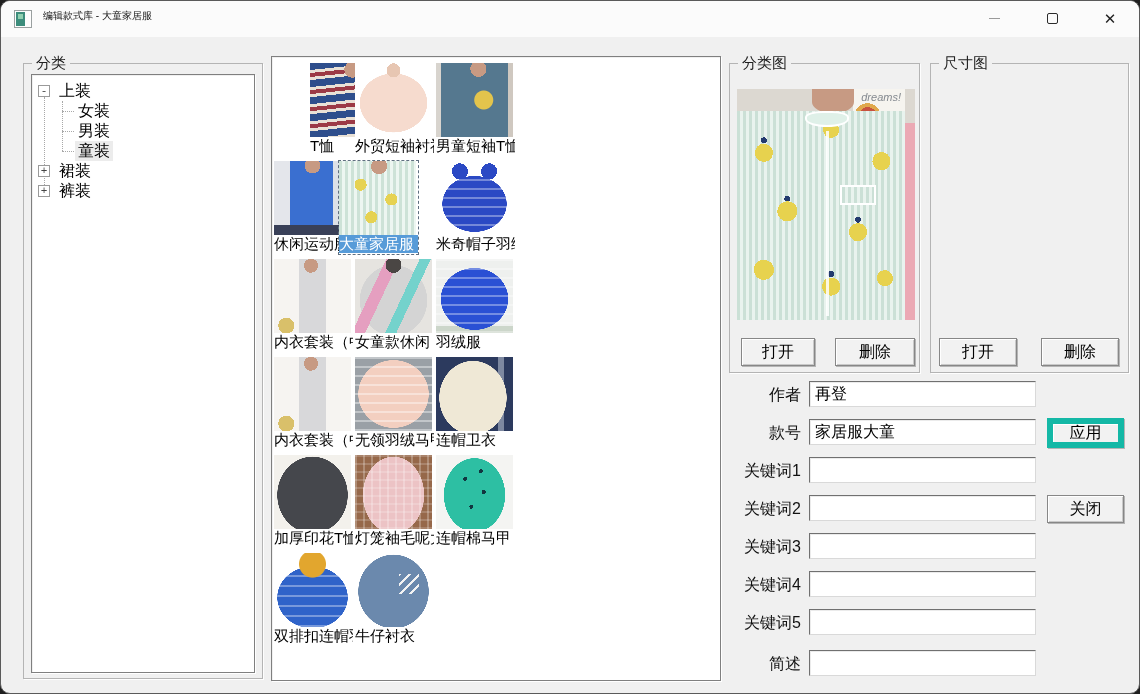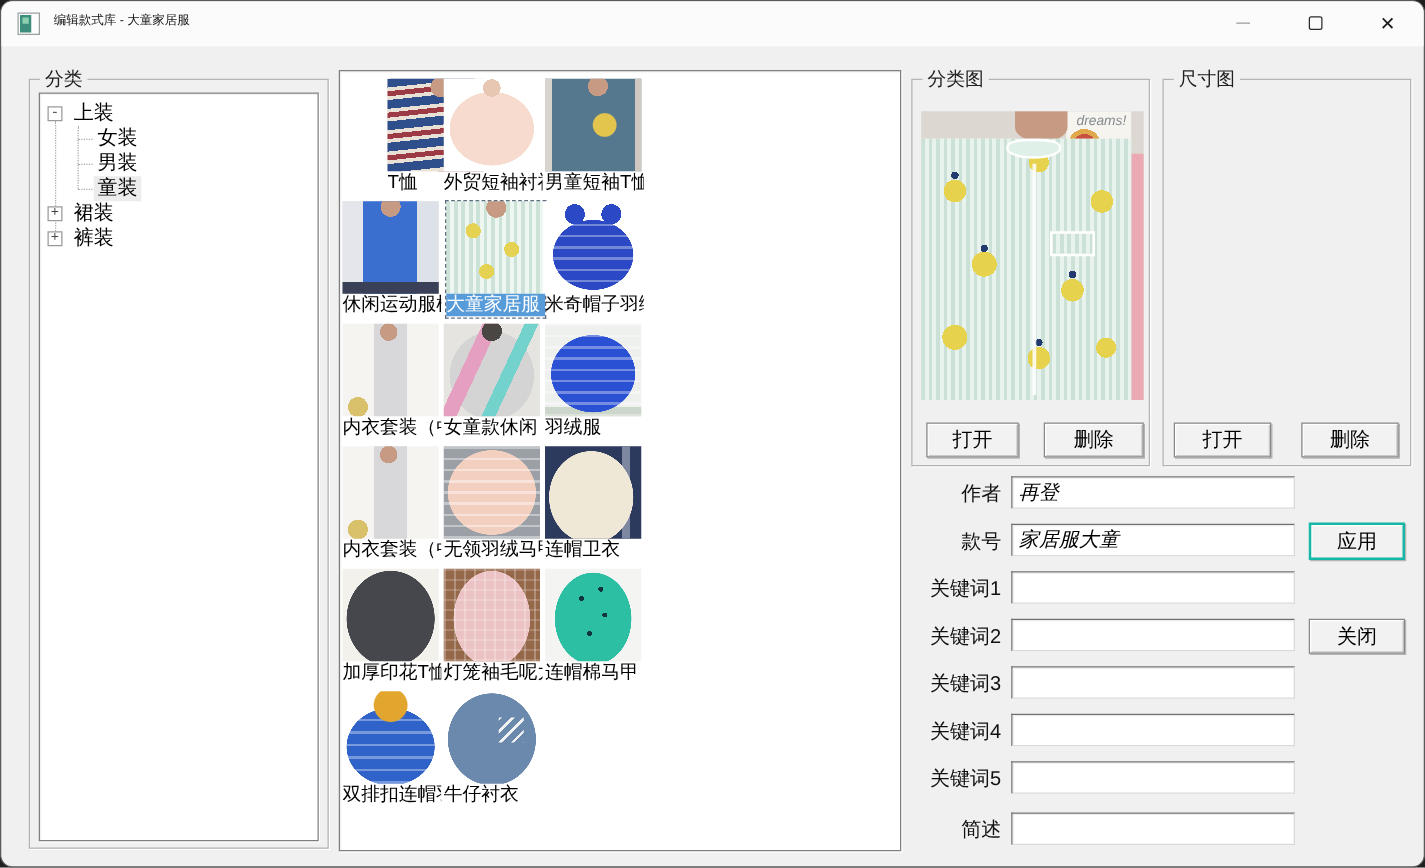--- a/index.html
+++ b/index.html
@@ -44,26 +44,26 @@
   
   .cell{position:absolute;width:79px;height:93px;}
   .thumb{width:77px;height:74px;}
   .thumb-label{width:79px;height:18px;font-size:15px;line-height:18px;white-space:nowrap;overflow:hidden;color:#000;}
   .cell.selected{outline:1px dashed #5f6f80;outline-offset:0;}
   .cell.selected .thumb-label{background:var(--selection-bg);color:var(--selection-text);}
   
   .cbtn{position:absolute;background:#f2f2f2;border:1px solid #878787;
     box-shadow:inset 1px 1px 0 #ffffff, inset -1px -1px 0 #c9c9c9, 1px 1px 0 #b5b5b5;
     font-size:16px;color:#000;display:flex;align-items:center;justify-content:center;cursor:default;font-family:"Liberation Sans",sans-serif;}
-  .cbtn.default{border:2px solid #14b8a6;box-shadow:inset 1px 1px 0 #ffffff, 1px 1px 0 #b5b5b5;}
+  .cbtn.default{border:6px solid #14b8a6;box-shadow:inset 1px 1px 0 #ffffff, 1px 1px 0 #b5b5b5;}
   
   .form-label{position:absolute;width:76px;text-align:right;font-size:16px;color:#111;}
   .tbox{position:absolute;width:227px;height:26px;background:#fff;border:1px solid #707070;
     border-right-color:#d9d9d9;border-bottom-color:#d9d9d9;box-shadow:inset 1px 1px 0 rgba(0,0,0,.08);
-    font-size:16px;padding:2px 5px;font-family:"Liberation Sans",sans-serif;color:#000;outline:none;font-style:italic;}
+    font-size:16px;padding:2px 5px;font-family:"Liberation Sans",sans-serif;color:#000;outline:none;}
   
   .cat-img{position:absolute;left:736px;top:88px;width:178px;height:231px;background:#dcd8d1;overflow:hidden;}
   .ci-head{position:absolute;left:42%;top:0;width:42px;height:24px;background:#c79a83;border-radius:0 0 46% 46%;}
   .ci-poster{position:absolute;right:10px;top:0;width:52px;height:32px;background:#f6f4ef;
     font-size:11px;font-style:italic;color:#84898f;text-align:right;padding:2px 4px 0 0;
     background-image:radial-gradient(circle at 28% 85%, #c8523f 0 9px, #e0a84c 9px 13px, rgba(0,0,0,0) 13px);}
   .ci-pink{position:absolute;right:0;top:34px;bottom:0;width:10px;background:#eba9b4;}
   .ci-body{position:absolute;left:0;right:10px;top:22px;bottom:0;
     background-color:#e9f3ee;
     background-image:
@@ -148,21 +148,21 @@
       <div class="thumb-label">外贸短袖衬衫</div>
     </div>
     <div class="cell" style="left:164px;top:6px;">
       <div class="thumb" style="background-color:#55788f;background-image:radial-gradient(circle at 55% 8%, #c79a83 0 8px, rgba(0,0,0,0) 8px),radial-gradient(circle at 62% 50%, #e3c44c 0 9px, rgba(0,0,0,0) 10px),linear-gradient(90deg, #d8d4ce 0 7%, rgba(0,0,0,0) 7% 93%, #cfc8c0 93%)"></div>
       <div class="thumb-label">男童短袖T恤</div>
     </div>
     <div class="cell" style="left:2px;top:104px;">
       <div class="thumb" style="background-color:#e9ebef;background-image:radial-gradient(circle at 50% 6%, #c79a83 0 8px, rgba(0,0,0,0) 8px),linear-gradient(0deg, #394058 0 13%, rgba(0,0,0,0) 13%),linear-gradient(90deg, #e4e6eb 0 21%, #3a6fd0 21% 77%, #dde1e8 77%)"></div>
       <div class="thumb-label">休闲运动服棒</div>
     </div>
-    <div class="cell selected" style="left:85px;top:104px;">
+    <div class="cell selected" style="left:67px;top:104px;">
       <div class="thumb" style="background-color:#e8f2ec;background-image:radial-gradient(circle at 28% 32%, #e6d252 0 6px, rgba(0,0,0,0) 6px),radial-gradient(circle at 68% 52%, #e6d252 0 6px, rgba(0,0,0,0) 6px),radial-gradient(circle at 42% 76%, #e6d252 0 6px, rgba(0,0,0,0) 6px),radial-gradient(circle at 52% 7%, #c79a83 0 8px, rgba(0,0,0,0) 8px),repeating-linear-gradient(90deg, #cde2d7 0 3px, #edf6f1 3px 6px)"></div>
       <div class="thumb-label">大童家居服</div>
     </div>
     <div class="cell" style="left:164px;top:104px;">
       <div class="thumb" style="background-color:#ffffff;background-image:radial-gradient(circle at 31% 14%, #2b49c4 0 8px, rgba(0,0,0,0) 8px),radial-gradient(circle at 69% 14%, #2b49c4 0 8px, rgba(0,0,0,0) 8px),repeating-linear-gradient(0deg, rgba(255,255,255,0.35) 0 2px, rgba(0,0,0,0) 2px 9px),radial-gradient(ellipse 42% 38% at 50% 58%, #2b49c4 0 99%, rgba(0,0,0,0) 100%)"></div>
       <div class="thumb-label">米奇帽子羽绒服</div>
     </div>
     <div class="cell" style="left:2px;top:202px;">
       <div class="thumb" style="background-color:#f6f4f1;background-image:radial-gradient(circle at 48% 9%, #c79a83 0 7px, rgba(0,0,0,0) 7px),radial-gradient(circle at 16% 90%, #d9c06a 0 8px, rgba(0,0,0,0) 8px),linear-gradient(90deg, rgba(0,0,0,0) 0 33%, #d8d8da 33% 67%, rgba(0,0,0,0) 67%)"></div>
       <div class="thumb-label">内衣套装（中</div>

